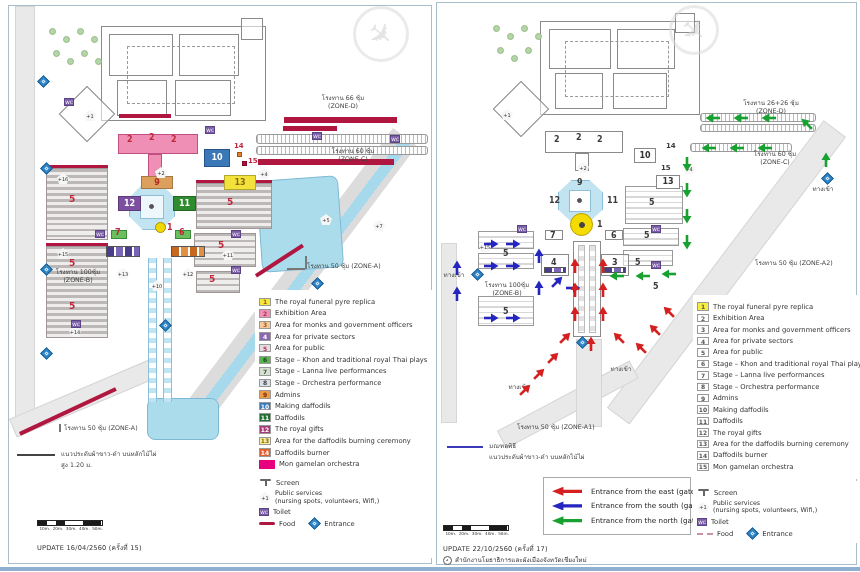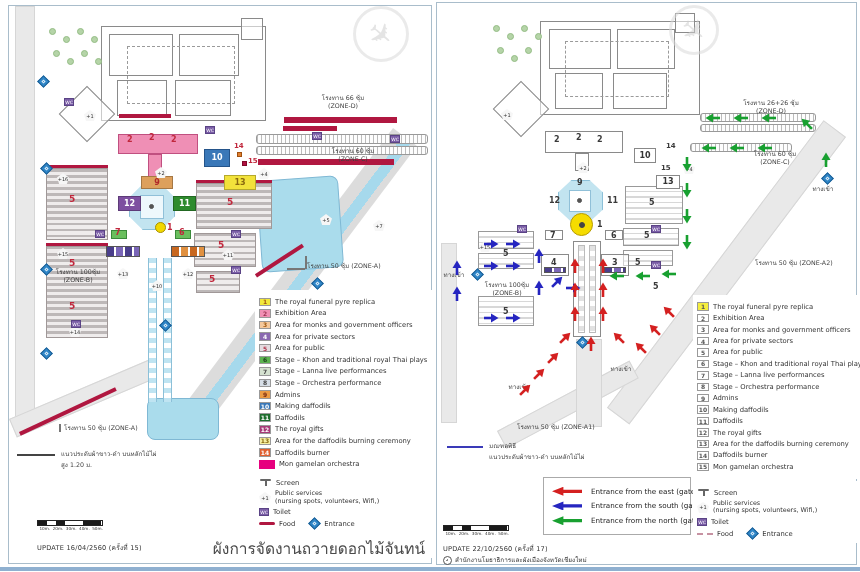--- a/index.html
+++ b/index.html
@@ -298,21 +298,20 @@
         </div>
         <div class="sticks">
           <span>10m.</span>
           <span>20m.</span>
           <span>30m.</span>
           <span>40m.</span>
           <span>50m.</span>
         </div>
       </div>
     <div class="update" style="left:28px;top:536px;">UPDATE  16/04/2560  (ครั้งที่ 15)</div>
-    <div class="ptitle">ผังการจัดงานถวายดอกไม้จันทน์</div>
   </section>
 
   <section class="panel right">
     <div class="map" id="mapR">
         <div class="shp road" style="left: 409px; top: 134px; width: 360px; height: 28px; transform: rotate(127deg); transform-origin: 0px 0px;"></div>
         <div class="shp road" style="left: 60px; top: 428px; width: 150px; height: 20px; transform: rotate(-28deg); transform-origin: 0px 0px;"></div>
         <div class="shp road" style="left: 139px; top: 336px; width: 26px; height: 88px;"></div>
         <div class="shp road" style="left: 4px; top: 240px; width: 16px; height: 180px;"></div>
         <div class="shp outline" style="left: 103px; top: 18px; width: 160px; height: 94px;"></div>
         <div class="shp outline" style="left: 112px; top: 26px; width: 62px; height: 40px;"></div>

